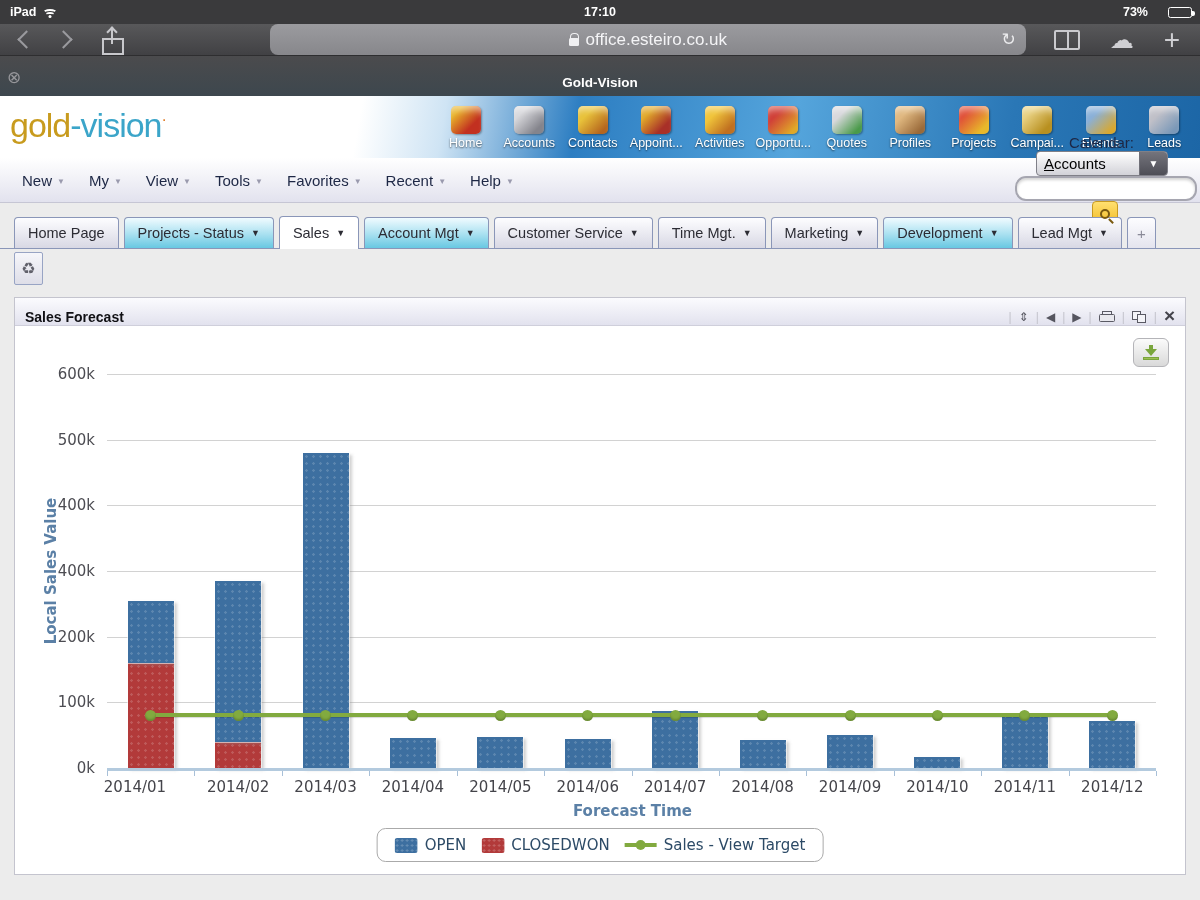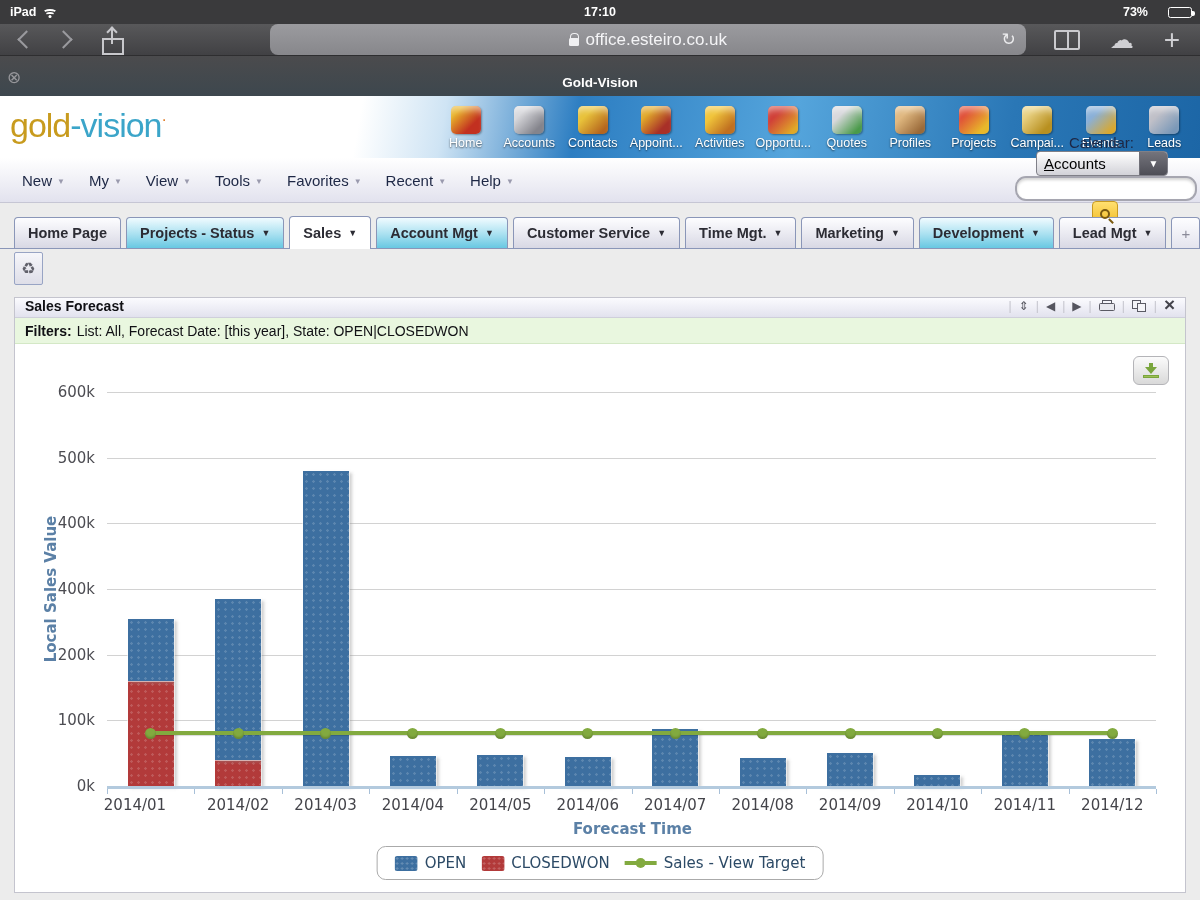--- a/index.html
+++ b/index.html
@@ -97,37 +97,37 @@
   .search-input { width:182px; height:25px; margin-left:8px; border:2px solid #a6a6b0; border-radius:11px;
                   background:#fff; box-shadow:inset 0 2px 3px rgba(0,0,0,.18); padding:0 10px; font-size:14px; }
   .search-btn { width:26px; height:26px; margin-left:5px; border:1px solid #c89a20; border-radius:4px;
                 background:linear-gradient(#ffe070,#f0b820); display:flex; align-items:center; justify-content:center; cursor:pointer; }
   .mag { width:10px; height:10px; border:2.2px solid #7a5a10; border-radius:50%; position:relative; }
   .mag:after { content:""; position:absolute; width:2.2px; height:6px; background:#7a5a10; left:8px; top:7px; transform:rotate(-45deg); }
 
   
   .tab-bar { display:flex; align-items:flex-end; gap:5px; padding:13px 14px 0; border-bottom:1px solid #8a96b8; }
   .tab { height:31px; padding:0 13px; border:1px solid #8a96b8; border-bottom:none; border-radius:4px 4px 0 0;
-         display:flex; align-items:center; font-size:14.5px; font-weight:bold; color:#2c2c34; cursor:pointer;
+         display:flex; align-items:center; font-size:14.5px; font-weight:normal; color:#2c2c34; cursor:pointer;
          white-space:nowrap; }
   .tab .tarr { font-size:9px; margin-left:7px; }
   .tab-plain { background:linear-gradient(#fdfdff,#d8d8e4); }
   .tab-cyan  { background:linear-gradient(#f0fbff 0%,#a8e0f0 55%,#68c8e2 100%); }
   .tab-active{ background:#fff; height:33px; margin-bottom:-1px; }
   .tab-add   { background:linear-gradient(#fdfdff,#e4e4ee); padding:0 9px; color:#8a8a98; font-weight:normal; font-size:15px; }
   .refresh-row { padding:3px 14px 0; }
   .refresh-btn { width:29px; height:33px; border:1px solid #98a4c4; border-radius:2px;
                  background:linear-gradient(#f6f6fa,#dedee8); display:flex; align-items:center; justify-content:center;
                  font-size:16px; color:#61616b; cursor:pointer; }
 
   
   .content { padding:12px 14px 0; }
   .panel { background:#fff; border:1px solid #c4c4ce; }
-  .panel-header { height:20px; background:linear-gradient(#fbfbfe,#e2e2ee); border-bottom:1px solid #cfcfdb;
-                  display:flex; align-items:flex-start; padding:0 10px; }
+  .panel-header { height:28px; background:linear-gradient(#fbfbfe,#e2e2ee); border-bottom:1px solid #cfcfdb;
+                  display:flex; align-items:flex-end; padding:0 10px; }
   .panel-title { font-weight:bold; font-size:14px; color:#101014; }
   .panel-tools { margin-left:auto; display:flex; align-items:center; gap:7px; color:#55555f; }
   .sep { color:#c4c4cc; font-size:12px; }
   .tool { cursor:pointer; font-size:12px; line-height:1; }
   .tool-close { font-size:19px; font-weight:bold; color:#44444c; margin-top:-3px; }
   .icon-print { width:16px; height:12px; position:relative; }
   .icon-print .pp { position:absolute; left:3px; top:0; width:10px; height:4px; border:1.4px solid #5a5a64; border-bottom:none; }
   .icon-print .pb { position:absolute; left:0; top:3px; width:16px; height:8px; border:1.4px solid #5a5a64; border-radius:1.5px; background:#e8e8ee; }
   .icon-copy { width:15px; height:13px; position:relative; }
   .icon-copy i { position:absolute; width:9px; height:9px; border:1.5px solid #5a5a64; background:#f4f4f8; }
@@ -355,24 +355,20 @@
             <i class="pb"></i>
           </span>
         <span class="sep">|</span>
         <span class="tool icon-copy">
             <i class="c1"></i>
             <i class="c2"></i>
           </span>
         <span class="sep">|</span>
         <span class="tool tool-close">×</span>
       </span>
-    </div>
-    <div class="filters-bar">
-      <b>Filters:</b>
-      <span>List: All, Forecast Date: [this year], State: OPEN|CLOSEDWON</span>
     </div>
     <div class="chart-area">
       <div class="download-btn">
         <span class="dl-icon">
             <i class="dl-stem"></i>
             <i class="dl-head"></i>
             <i class="dl-bar"></i>
           </span>
       </div>
       <div class="y-axis-label">Local Sales Value</div>

